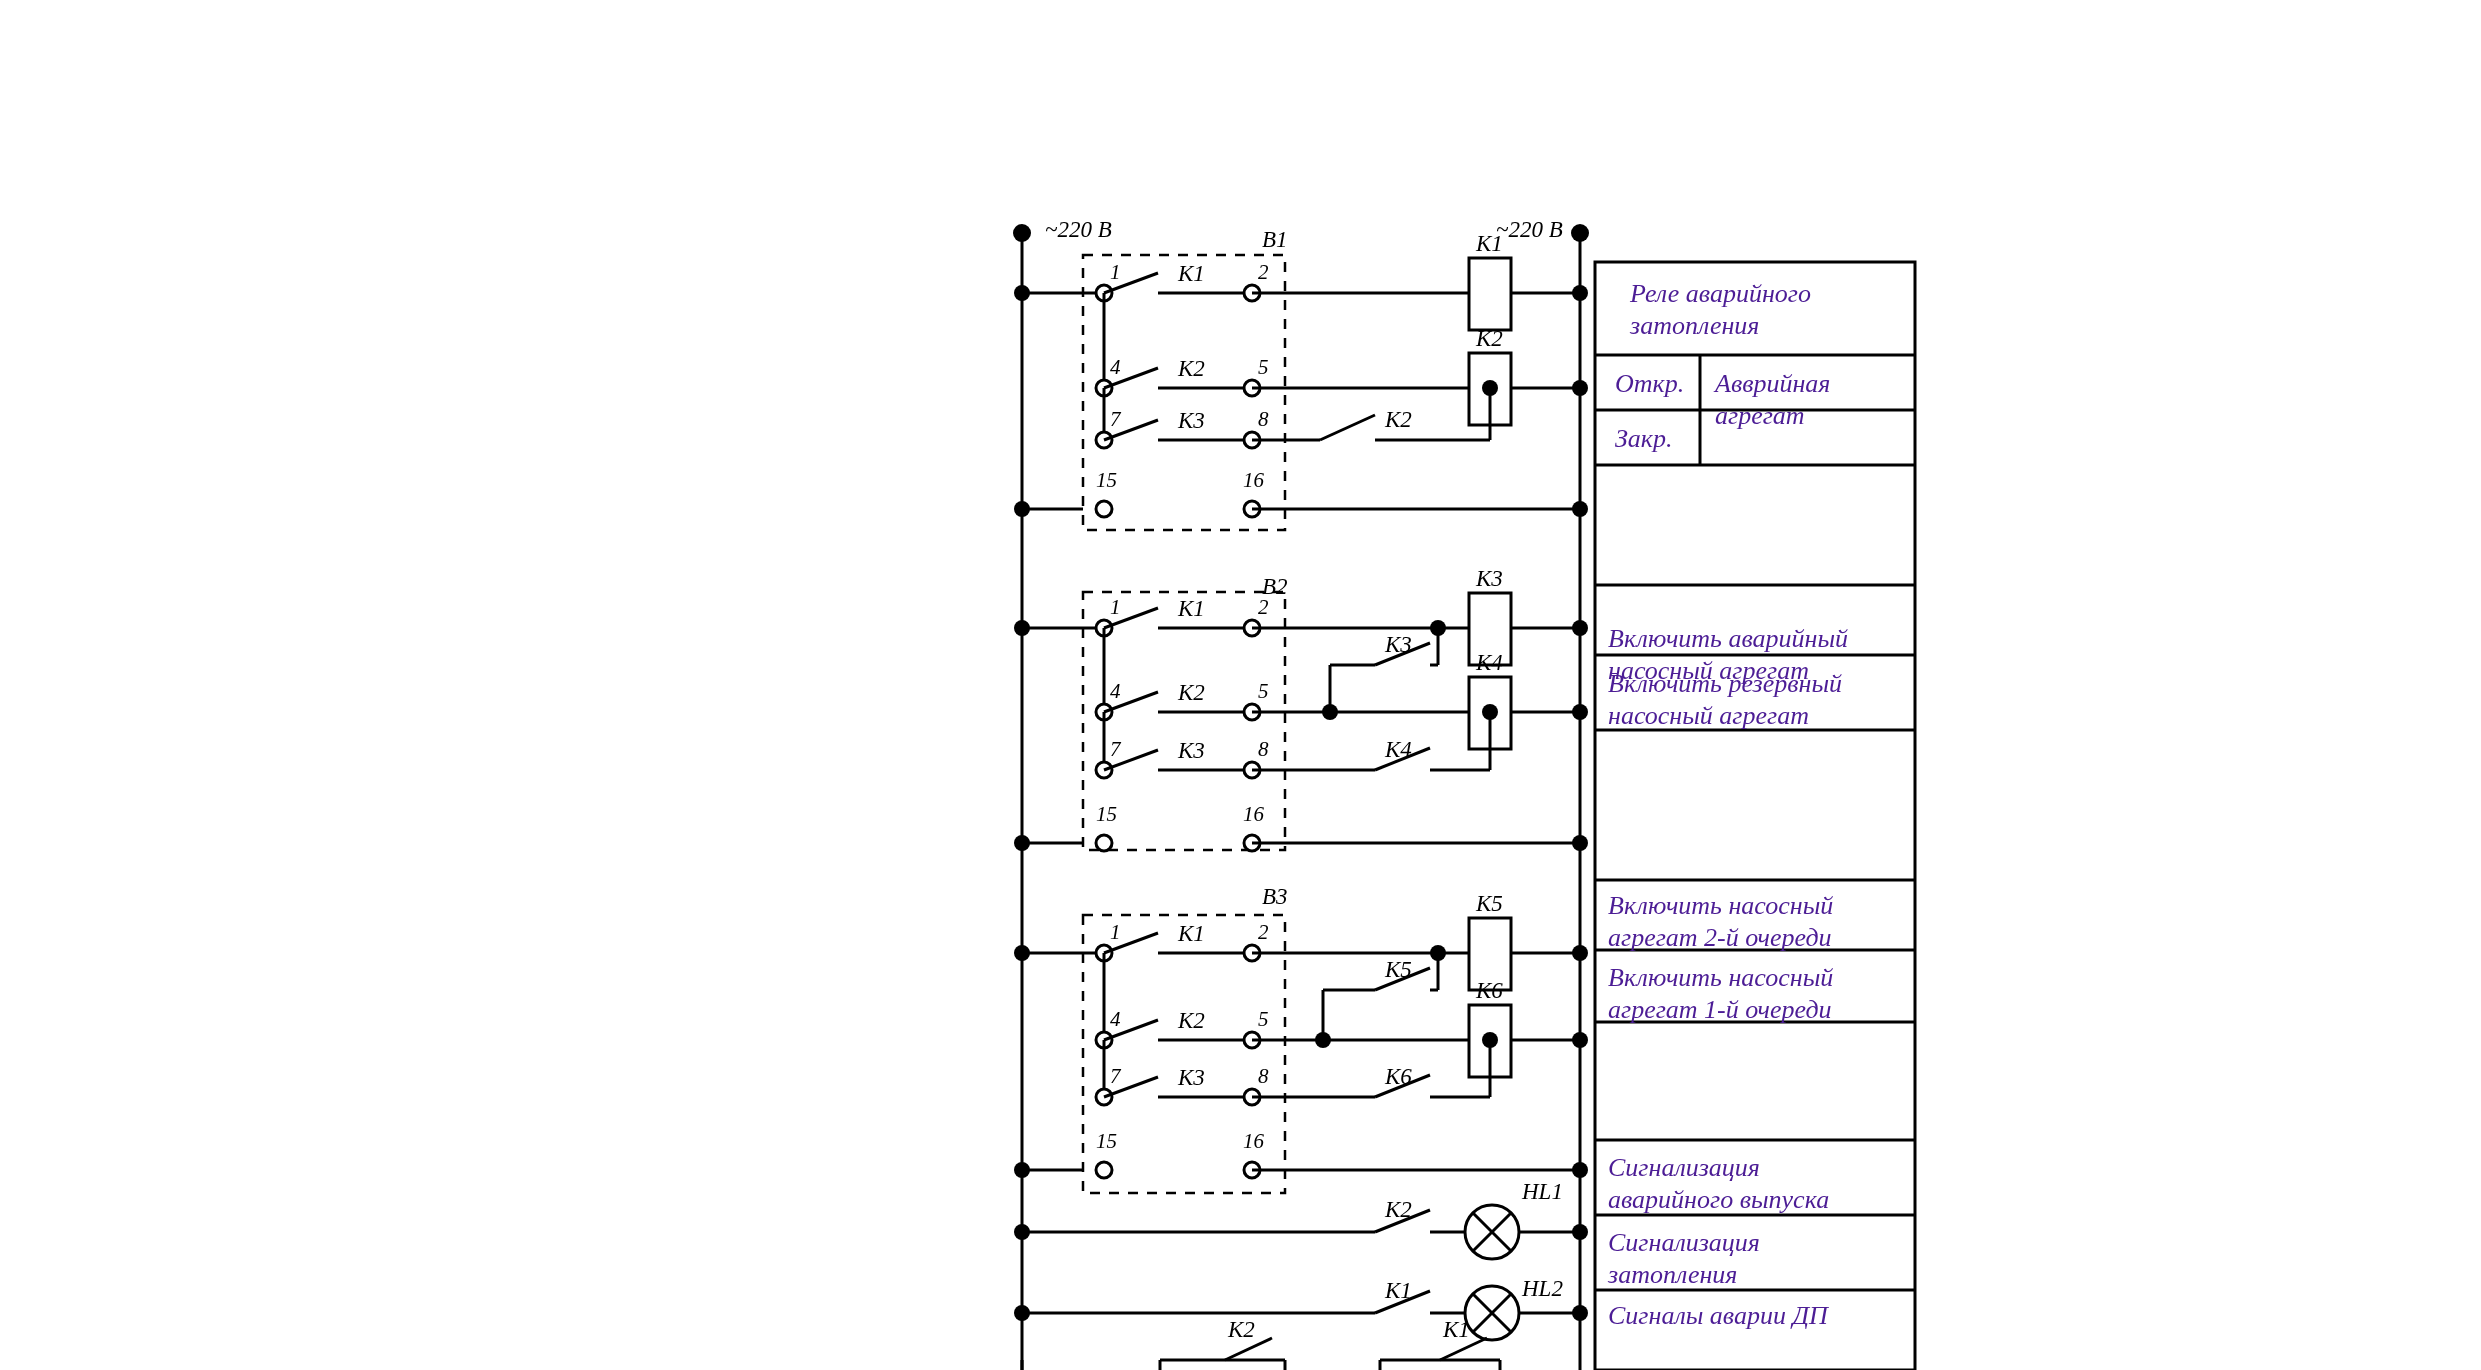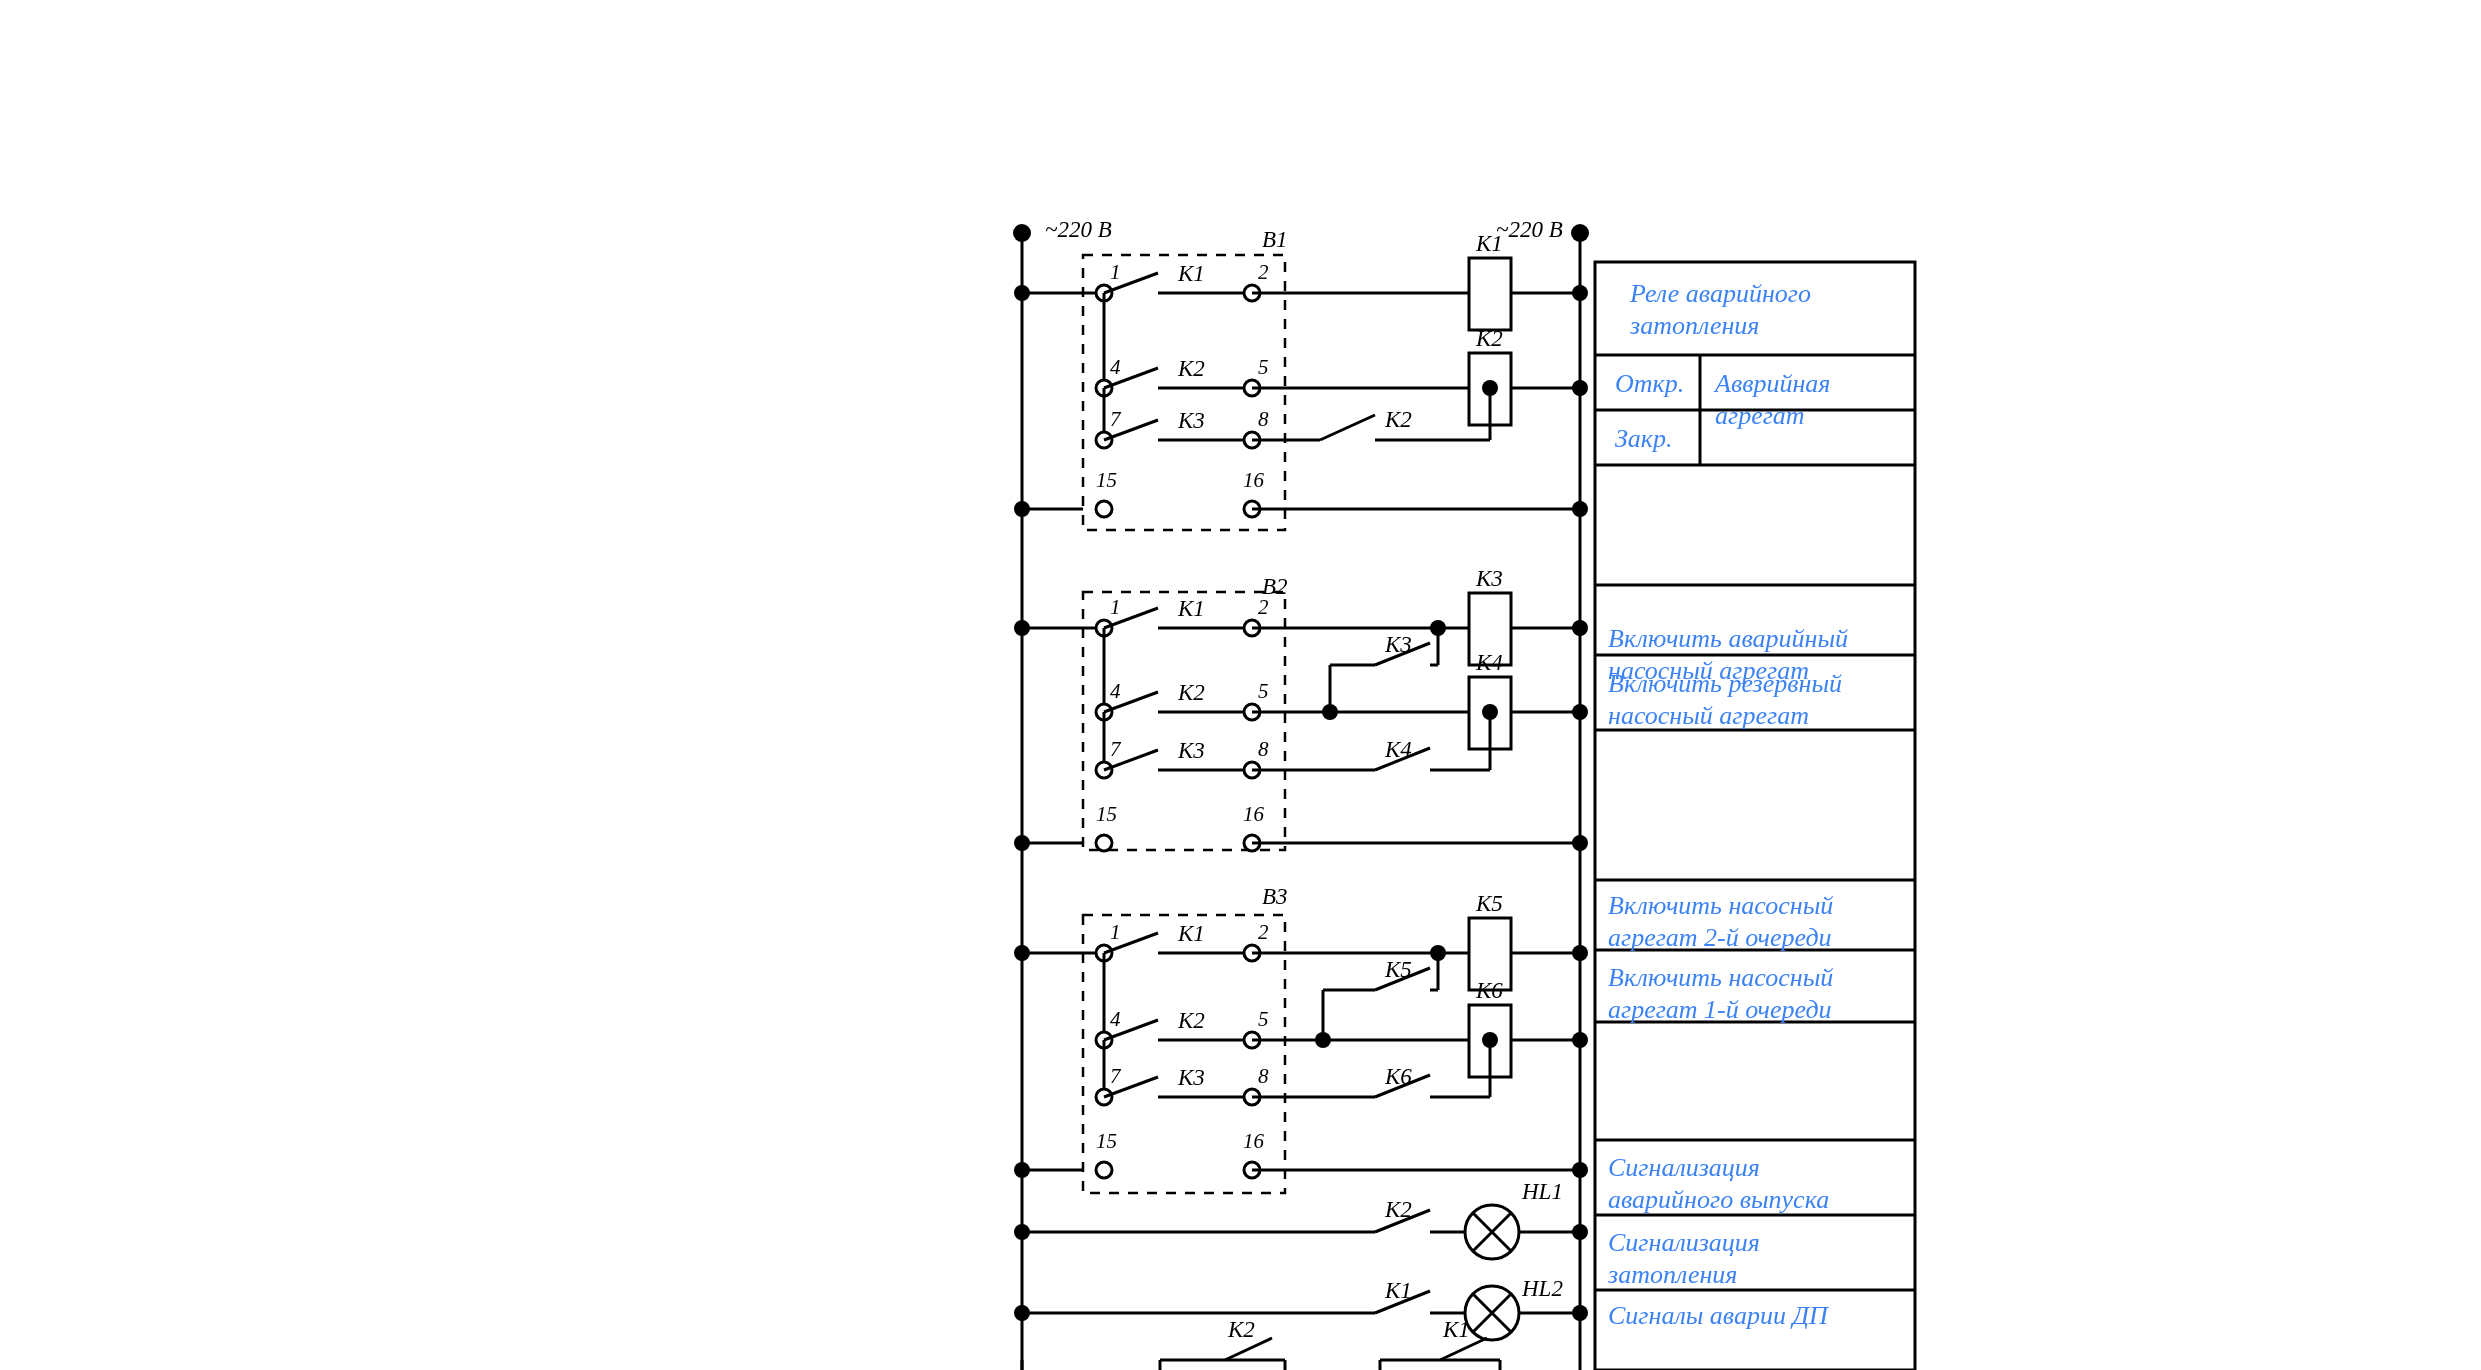--- a/index.html
+++ b/index.html
@@ -36,21 +36,21 @@
     color: #000;
     white-space: nowrap;
     line-height: 1.0;
   }
   .lbl.small { font-size: 21px; }
   .tbl-cell {
     position: absolute;
     font-family: "Liberation Serif", serif;
     font-style: italic;
     font-size: 26px;
-    color: #3b82f6;
+    color: #4c1d95;
     line-height: 1.22;
     white-space: pre-line;
   }
 </style>
 </head>
 <body>
 
 <div id="schematic-root">
 
   <svg id="wiring" viewBox="0 0 2481 1370">

